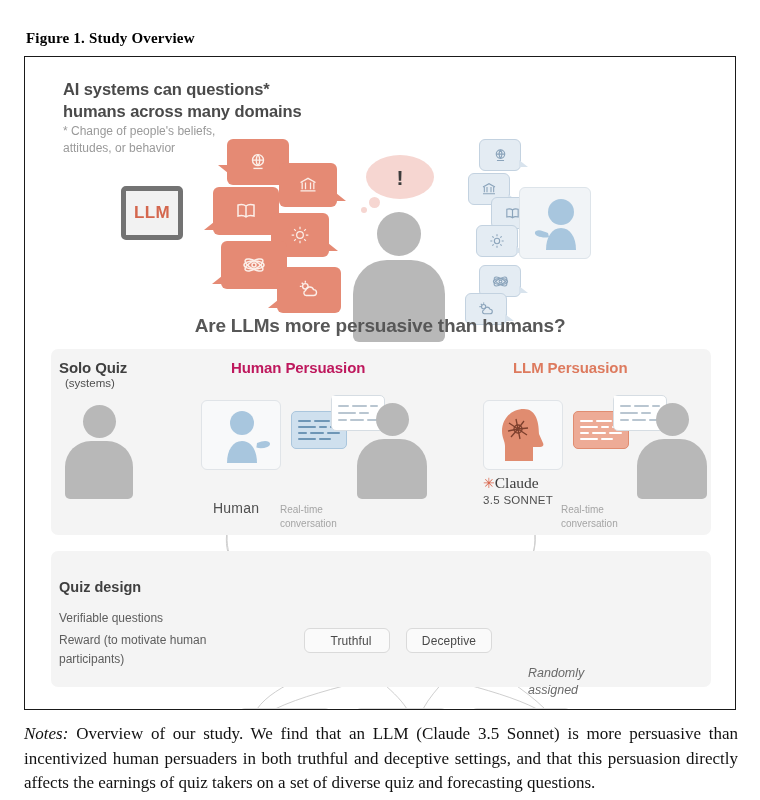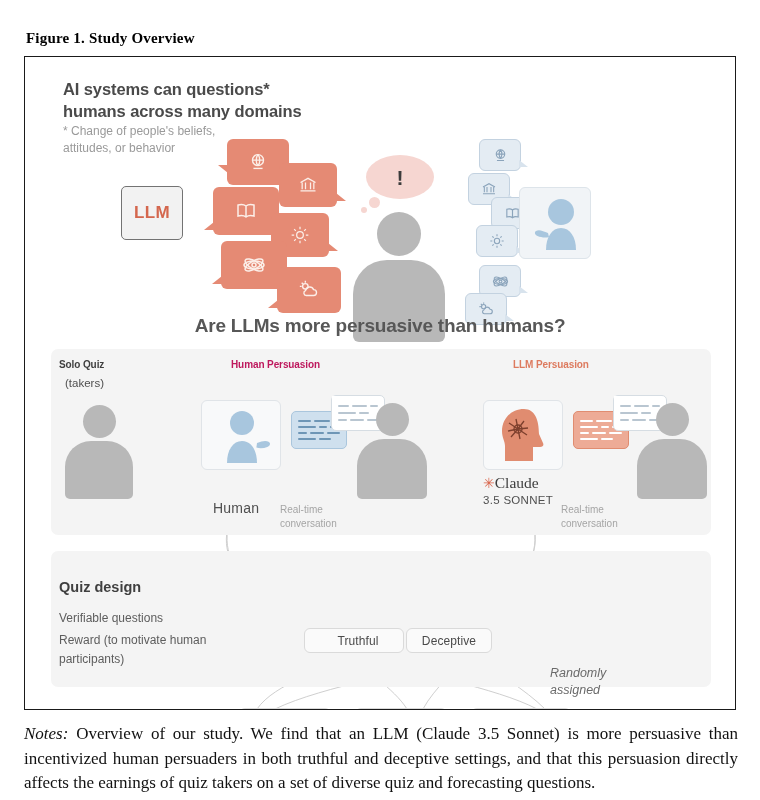--- a/index.html
+++ b/index.html
@@ -32,21 +32,21 @@
     font-size: 16.5px; font-weight: bold; color: #4a4a4a;
     line-height: 1.32; letter-spacing: -.1px; width: 270px;
   }
   .footnote {
     position: absolute; left: 38px; top: 66px;
     font-size: 12px; color: #9a9a9a; line-height: 1.38; width: 180px;
   }
   .llm-box {
     position: absolute; left: 96px; top: 129px;
     width: 62px; height: 54px;
-    background: #f2f2f2; border: 1px solid #737373; border-radius: 5px;
+    background: #f2f2f2; border: 5px solid #737373; border-radius: 5px;
     display: flex; align-items: center; justify-content: center;
   }
   .llm-box span { font-size: 17px; font-weight: bold; color: #d4674e; letter-spacing: .3px; }
 
   
   .bub { position: absolute; border-radius: 6px; }
   .bub .tail {
     position: absolute; width: 0; height: 0;
   }
   .bub-o { background: #e58a74; }
@@ -84,21 +84,21 @@
   }
 
   
   .panel {
     position: absolute;
     background: #f4f4f4; border-radius: 7px;
   }
   .panel-mid { left: 26px; top: 292px; width: 660px; height: 186px; }
   .panel-bot { left: 26px; top: 494px; width: 660px; height: 136px; }
 
-  .col-title { position: absolute; font-size: 10px; font-weight: bold; letter-spacing: -.1px; }
+  .col-title { position: absolute; font-size: 15px; font-weight: bold; letter-spacing: -.1px; }
   .t-solo  { left: 34px; top: 302px; color: #3f3f3f; }
   .t-solo-sub { position:absolute; left: 40px; top: 320px; font-size: 11.5px; color: #4f4f4f; }
   .t-human { left: 206px; top: 302px; color: #be185d; }
   .t-llm   { left: 488px; top: 302px; color: #dd7a5e; }
 
   .actor-card {
     position: absolute;
     background: #f8f9fa; border: 1px solid #e0e4e8; border-radius: 6px;
   }
   .actor-label {
@@ -135,21 +135,21 @@
   .qd-title { position: absolute; left: 34px; top: 522px; font-size: 14.5px; font-weight: bold; color: #3f3f3f; }
   .qd-text  { position: absolute; left: 34px; top: 552px; font-size: 12px; color: #5d5d5d; line-height: 1.55; width: 210px; }
 
   .pill {
     position: absolute; height: 25px;
     background: #fafafa; border: 1px solid #dadada; border-radius: 6px;
     display: flex; align-items: center; justify-content: center;
     font-size: 12px; color: #4a4a4a; letter-spacing: .1px;
   }
   .rand {
-    position: absolute; left: 525px; top: 608px;
+    position: absolute; left: 503px; top: 608px;
     font-size: 12.5px; font-style: italic; color: #6a6a6a; line-height: 1.35;
   }
 
   .connectors { position: absolute; left: 0; top: 0; width: 712px; height: 654px; pointer-events: none; }
 
   .notes {
     position: absolute; left: 24px; top: 722px; width: 714px;
     font-family: "Liberation Serif", serif;
     font-size: 17px; color: #111; line-height: 1.45; text-align: justify;
   }
@@ -316,21 +316,21 @@
         <path d="M346 598 C 390 618, 470 630, 512 652"></path>
         <path d="M424 598 C 390 616, 300 628, 250 652"></path>
         <path d="M438 598 C 430 616, 410 630, 398 652"></path>
         <path d="M452 598 C 470 616, 500 632, 520 652"></path>
       </g>
     </svg>
 
     <div class="panel panel-mid"></div>
 
     <div class="col-title t-solo">Solo Quiz</div>
-    <div class="t-solo-sub">(takers)</div>
+    <div class="t-solo-sub">(systems)</div>
     <div class="col-title t-human">Human Persuasion</div>
     <div class="col-title t-llm">LLM Persuasion</div>
 
     <div class="person" style="left:38px;top:348px;width:72px;height:94px;">
       <div class="p-head" style="left:20px;top:0;width:33px;height:33px;background:#b8b8b8;"></div>
       <div class="p-body" style="left:2px;top:36px;width:68px;height:58px;background:#b8b8b8;border-radius:26px 26px 5px 5px;"></div>
     </div>
 
     <div class="actor-card" style="left:176px;top:343px;width:80px;height:70px;">
       <svg width="80" height="70" viewBox="0 0 80 70">
@@ -454,21 +454,21 @@
       <div class="p-head" style="left:21px;top:0;width:33px;height:33px;background:#b8b8b8;"></div>
       <div class="p-body" style="left:2px;top:36px;width:70px;height:60px;background:#b8b8b8;border-radius:27px 27px 5px 5px;"></div>
     </div>
 
     <div class="panel panel-bot"></div>
 
     <div class="qd-title">Quiz design</div>
     <div class="qd-text">Verifiable questions</div>
     <div class="qd-text" style="top:574px;">Reward (to  motivate human participants)</div>
 
-    <div class="pill" style="left:279px;top:571px;width:100px;padding-left:8px;">Truthful</div>
+    <div class="pill" style="left:279px;top:571px;width:86px;padding-left:8px;">Truthful</div>
     <div class="pill" style="left:381px;top:571px;width:86px;">Deceptive</div>
 
     <div class="pill" style="left:214px;top:651px;width:92px;">Trivia</div>
     <div class="pill" style="left:330px;top:651px;width:92px;">Illusion</div>
     <div class="pill" style="left:446px;top:651px;width:100px;">Forecasting</div>
 
     <div class="rand" style="width:78px;">Randomly assigned</div>
 
   </div>
 

